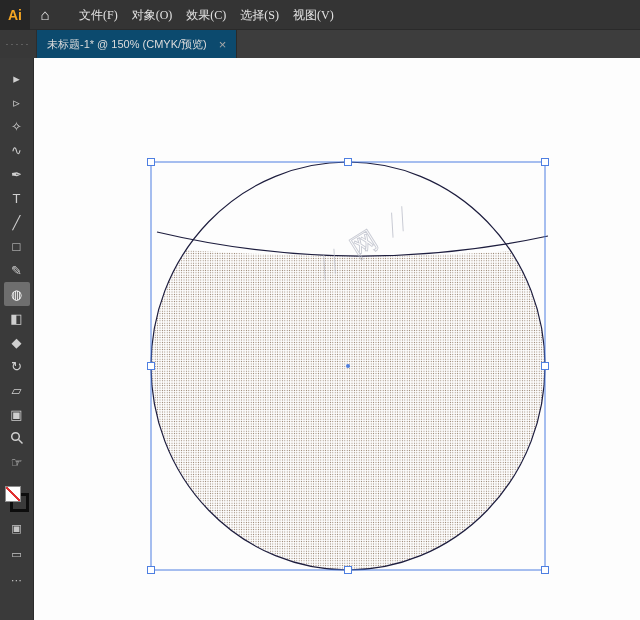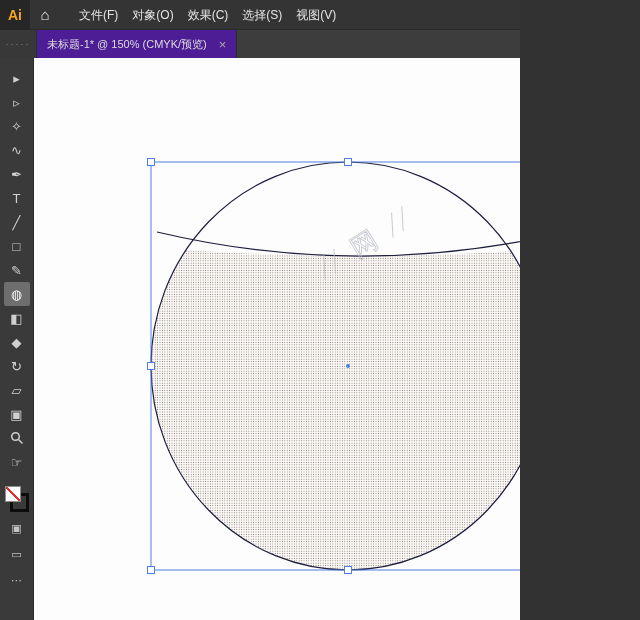--- a/index.html
+++ b/index.html
@@ -1,32 +1,32 @@
 <!DOCTYPE html>
 <html><head>
 <meta charset="utf-8">
 <style>
   html,body{margin:0;padding:0;}
   body{width:640px;height:620px;overflow:hidden;background:#323232;
        font-family:"Liberation Sans","DejaVu Sans",sans-serif;}
-  .app{width:520px;height:620px;display:flex;flex-direction:column;}
+  .app{width:640px;height:620px;display:flex;flex-direction:column;}
 
   
   .menubar{flex:0 0 30px;height:30px;background:#343434;display:flex;align-items:center;
            color:#e4e4e4;font-size:12px;border-bottom:1px solid #2a2a2a;box-sizing:border-box;}
   .ai-logo{width:30px;height:30px;line-height:30px;text-align:center;background:#262626;
            color:#f5a623;font-weight:bold;font-size:14px;}
   .home-icon{width:30px;text-align:center;font-size:15px;color:#ececec;margin-right:12px;}
-  .menu-item{padding:0 7px;line-height:30px;white-space:nowrap;}
+  .menu-item{padding:0 7px;line-height:30px;white-space:nowrap;font-family:Liberation Serif, serif;}
 
   
   .tabbar{flex:0 0 28px;height:28px;background:#3d3d3d;display:flex;align-items:stretch;}
   .dock{width:36px;background:#383838;color:#8d8d8d;font-size:9px;letter-spacing:2px;
         display:flex;align-items:center;justify-content:center;border-right:1px solid #2d2d2d;}
-  .tab{background:#4c1d95;color:#dcdcdc;font-size:11px;display:flex;align-items:center;
+  .tab{background:#0c4a6e;color:#dcdcdc;font-size:11px;display:flex;align-items:center;
        padding:0 10px;gap:12px;border-right:1px solid #2a2a2a;white-space:nowrap;}
   .tab .close{color:#a8a8a8;font-size:13px;cursor:pointer;}
   .tab-strip-rest{flex:1;background:#3d3d3d;}
 
   
   .main{flex:1;display:flex;min-height:0;}
 
   
   .toolbar{flex:0 0 34px;width:34px;background:#3a3a3a;border-right:1px solid #2b2b2b;
            display:flex;flex-direction:column;align-items:center;padding-top:8px;box-sizing:border-box;}

